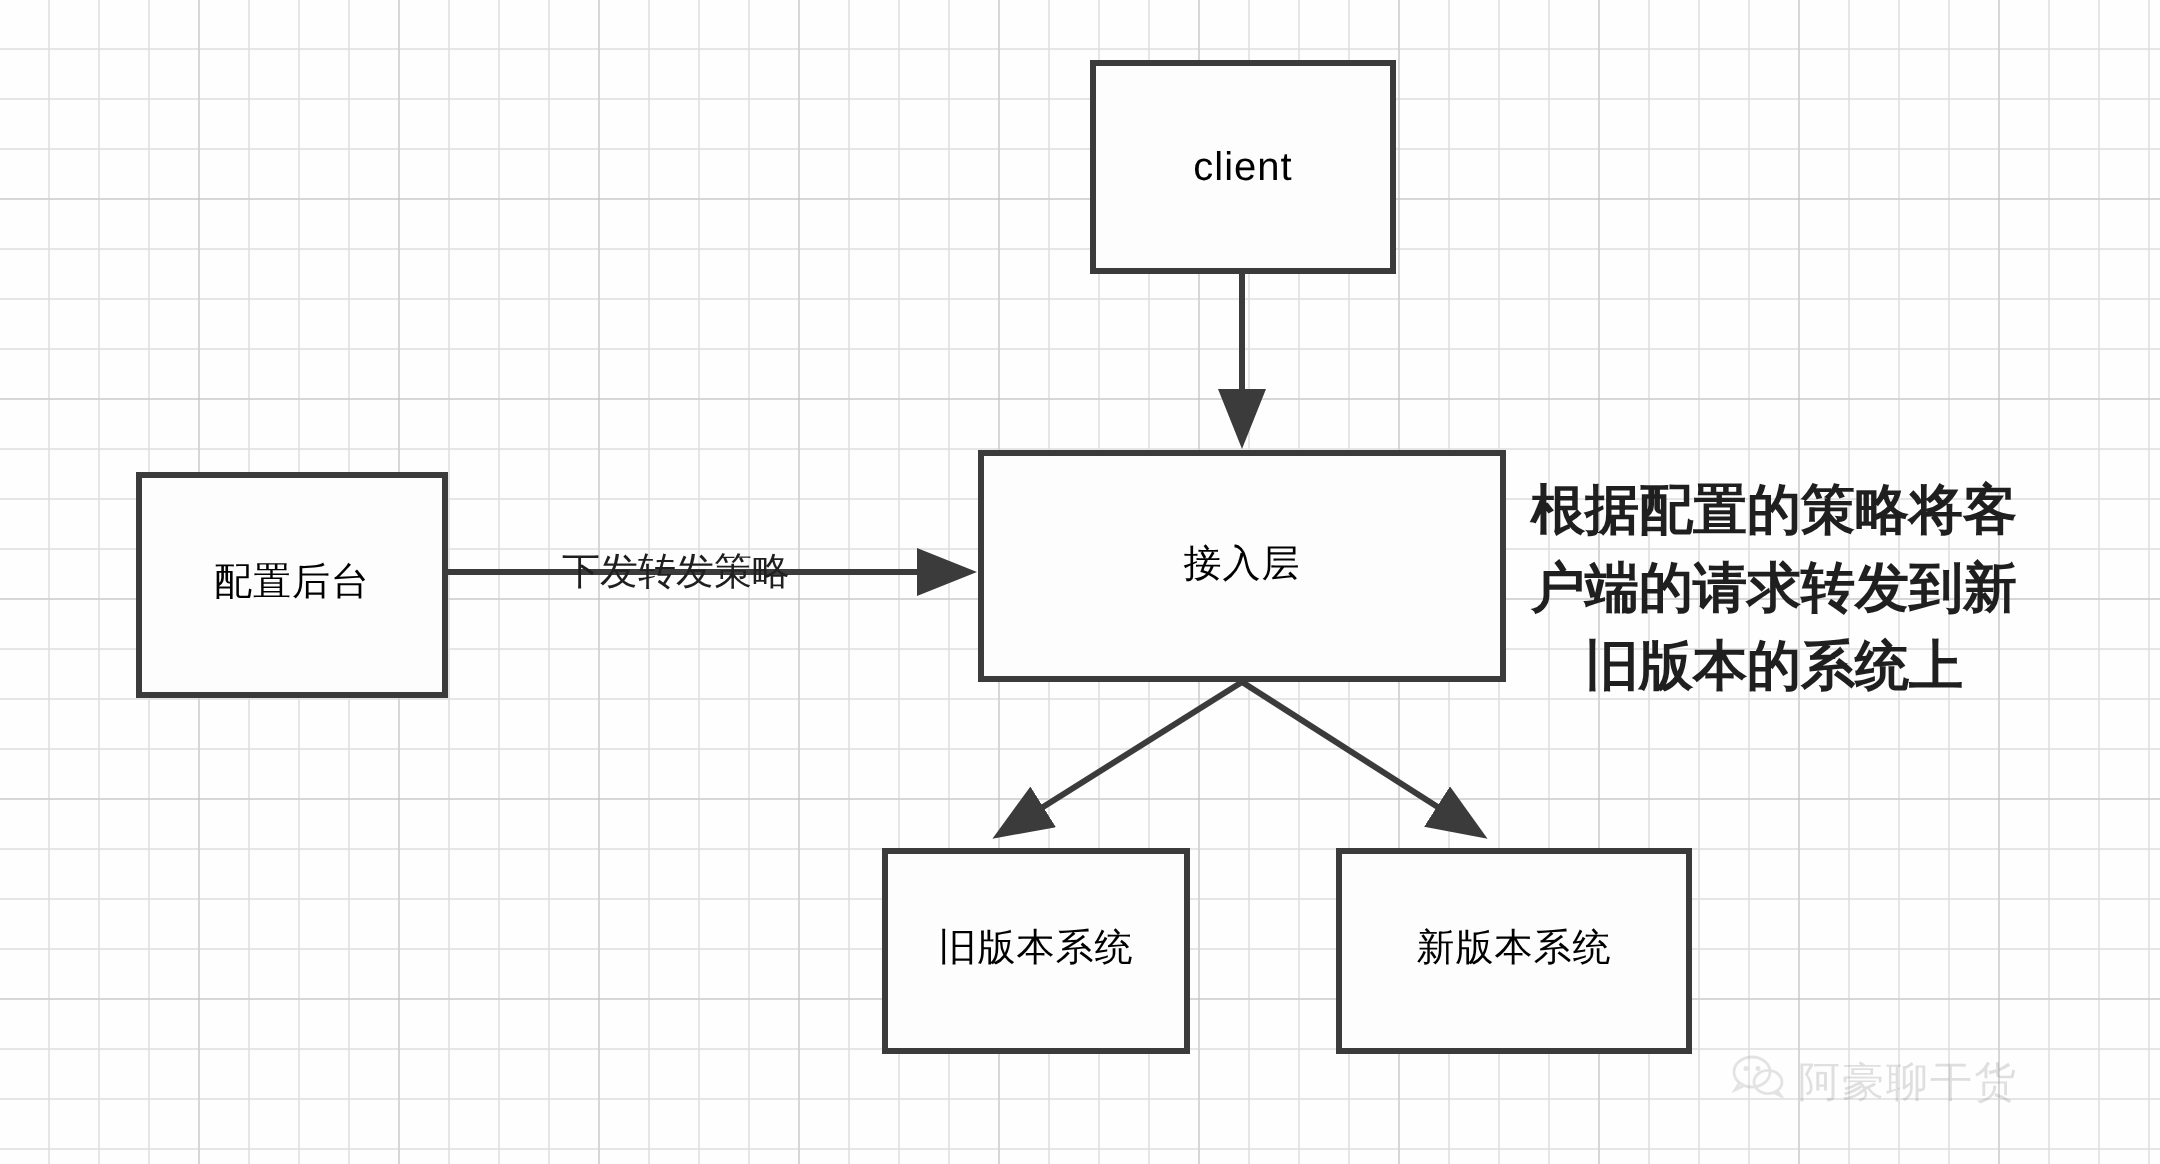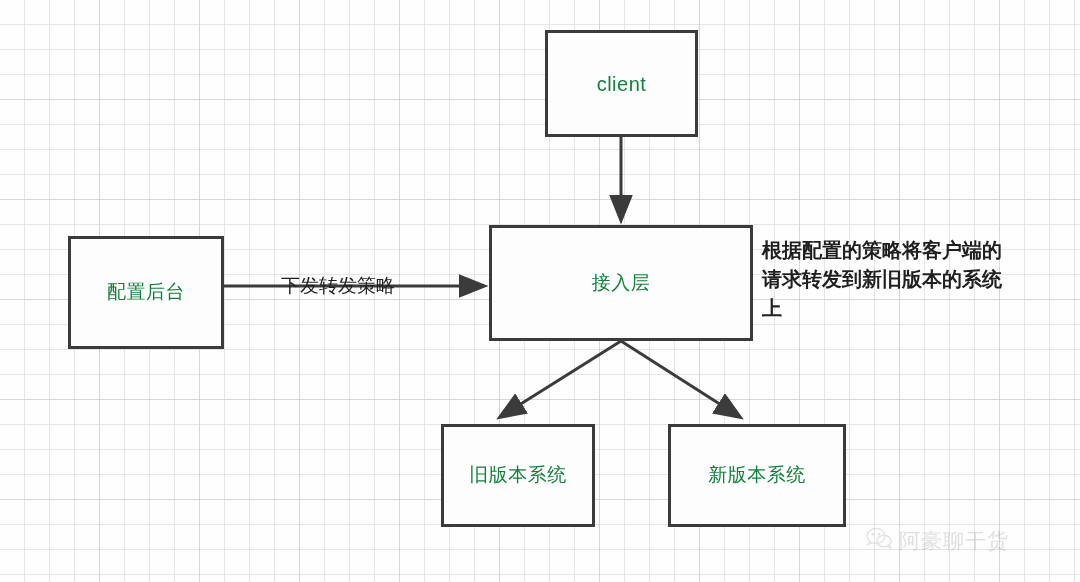--- a/index.html
+++ b/index.html
@@ -27,21 +27,21 @@
     font-family: "Liberation Sans", "DejaVu Sans", sans-serif;
   }
   .node {
     position: absolute;
     box-sizing: border-box;
     background: #fdfdfd;
     border: 3px solid #3b3b3b;
     display: flex;
     align-items: center;
     justify-content: center;
-    color: #15803d;
+    color: #000000;
   }
   .node-label {
     font-size: 19px;
     letter-spacing: 0.5px;
     line-height: 1.2;
     white-space: nowrap;
   }
   #node-client { left: 545px; top: 30px; width: 153px; height: 107px; }
   #node-client .node-label { font-size: 20px; }
   #node-config { left: 68px; top: 236px; width: 156px; height: 113px; }
@@ -69,24 +69,25 @@
     font-size: 19px;
     color: #1f1f1f;
     font-weight: 400;
     white-space: nowrap;
     text-align: right;
   }
   #label-policy { left: 281px; top: 273px; }
 
   .annotation {
     position: absolute;
-    font-size: 20px;
+    font-size: 27px;
     font-weight: 600;
     color: #1f1f1f;
     line-height: 1.45;
+    text-align: center;
     width: 250px;
   }
   #annotation-forward { left: 762px; top: 236px; }
 
   #watermark {
     position: absolute;
     left: 866px;
     top: 527px;
     display: flex;
     align-items: flex-start;

